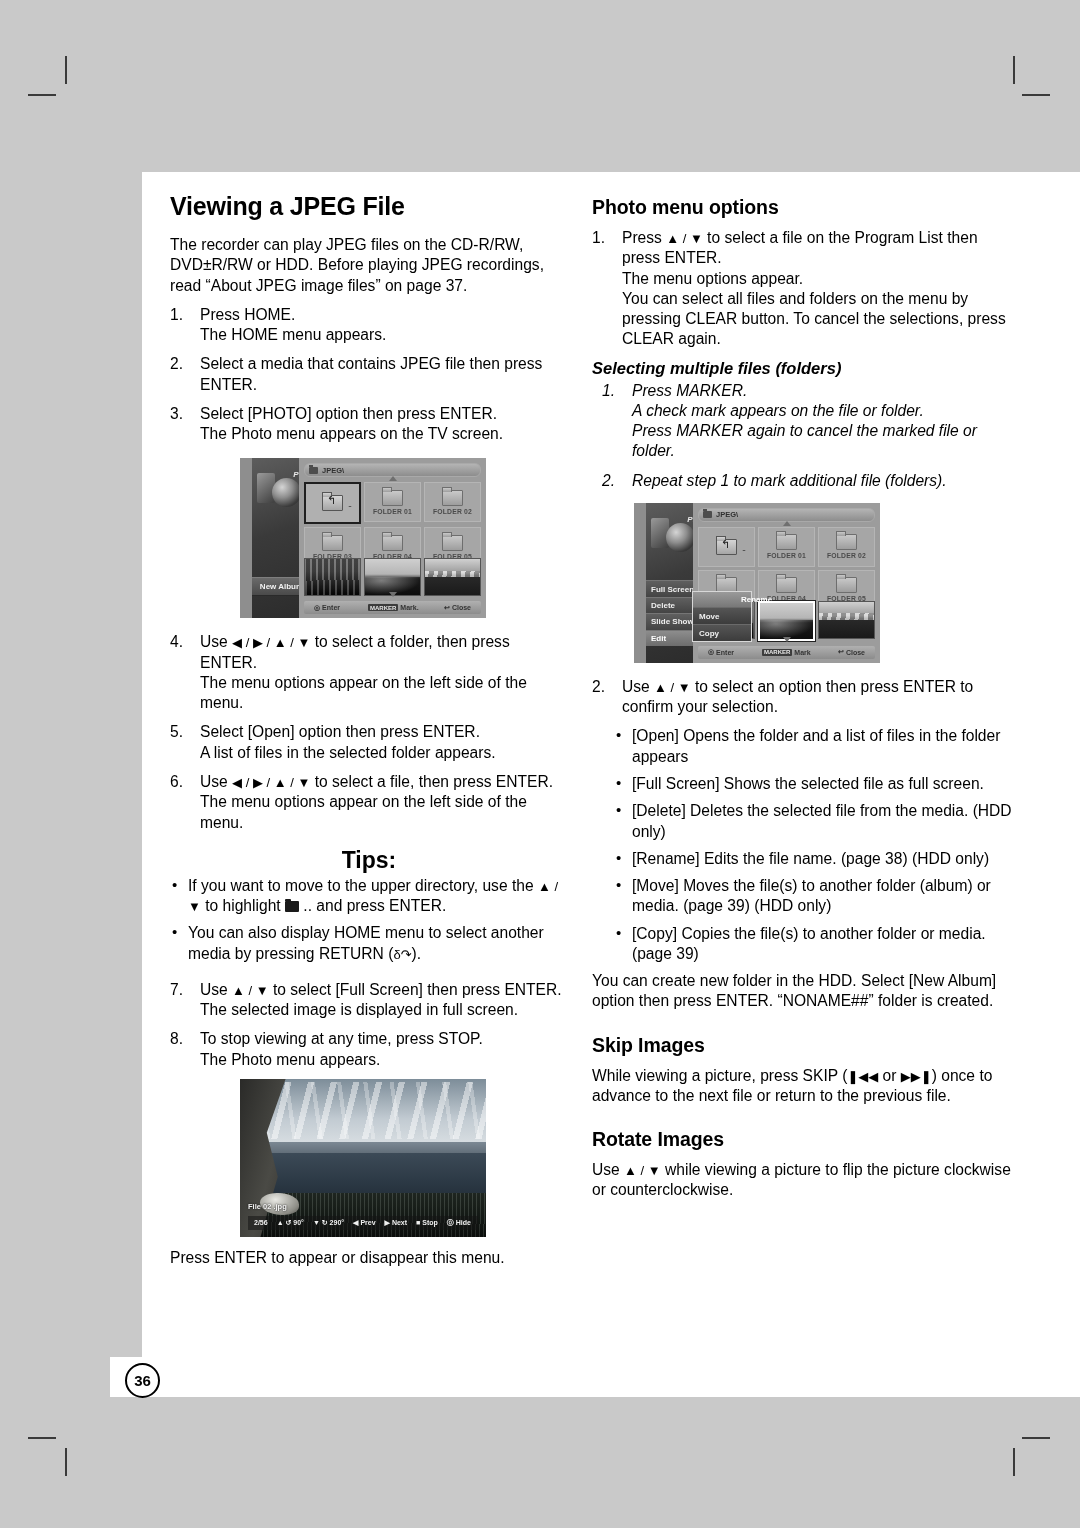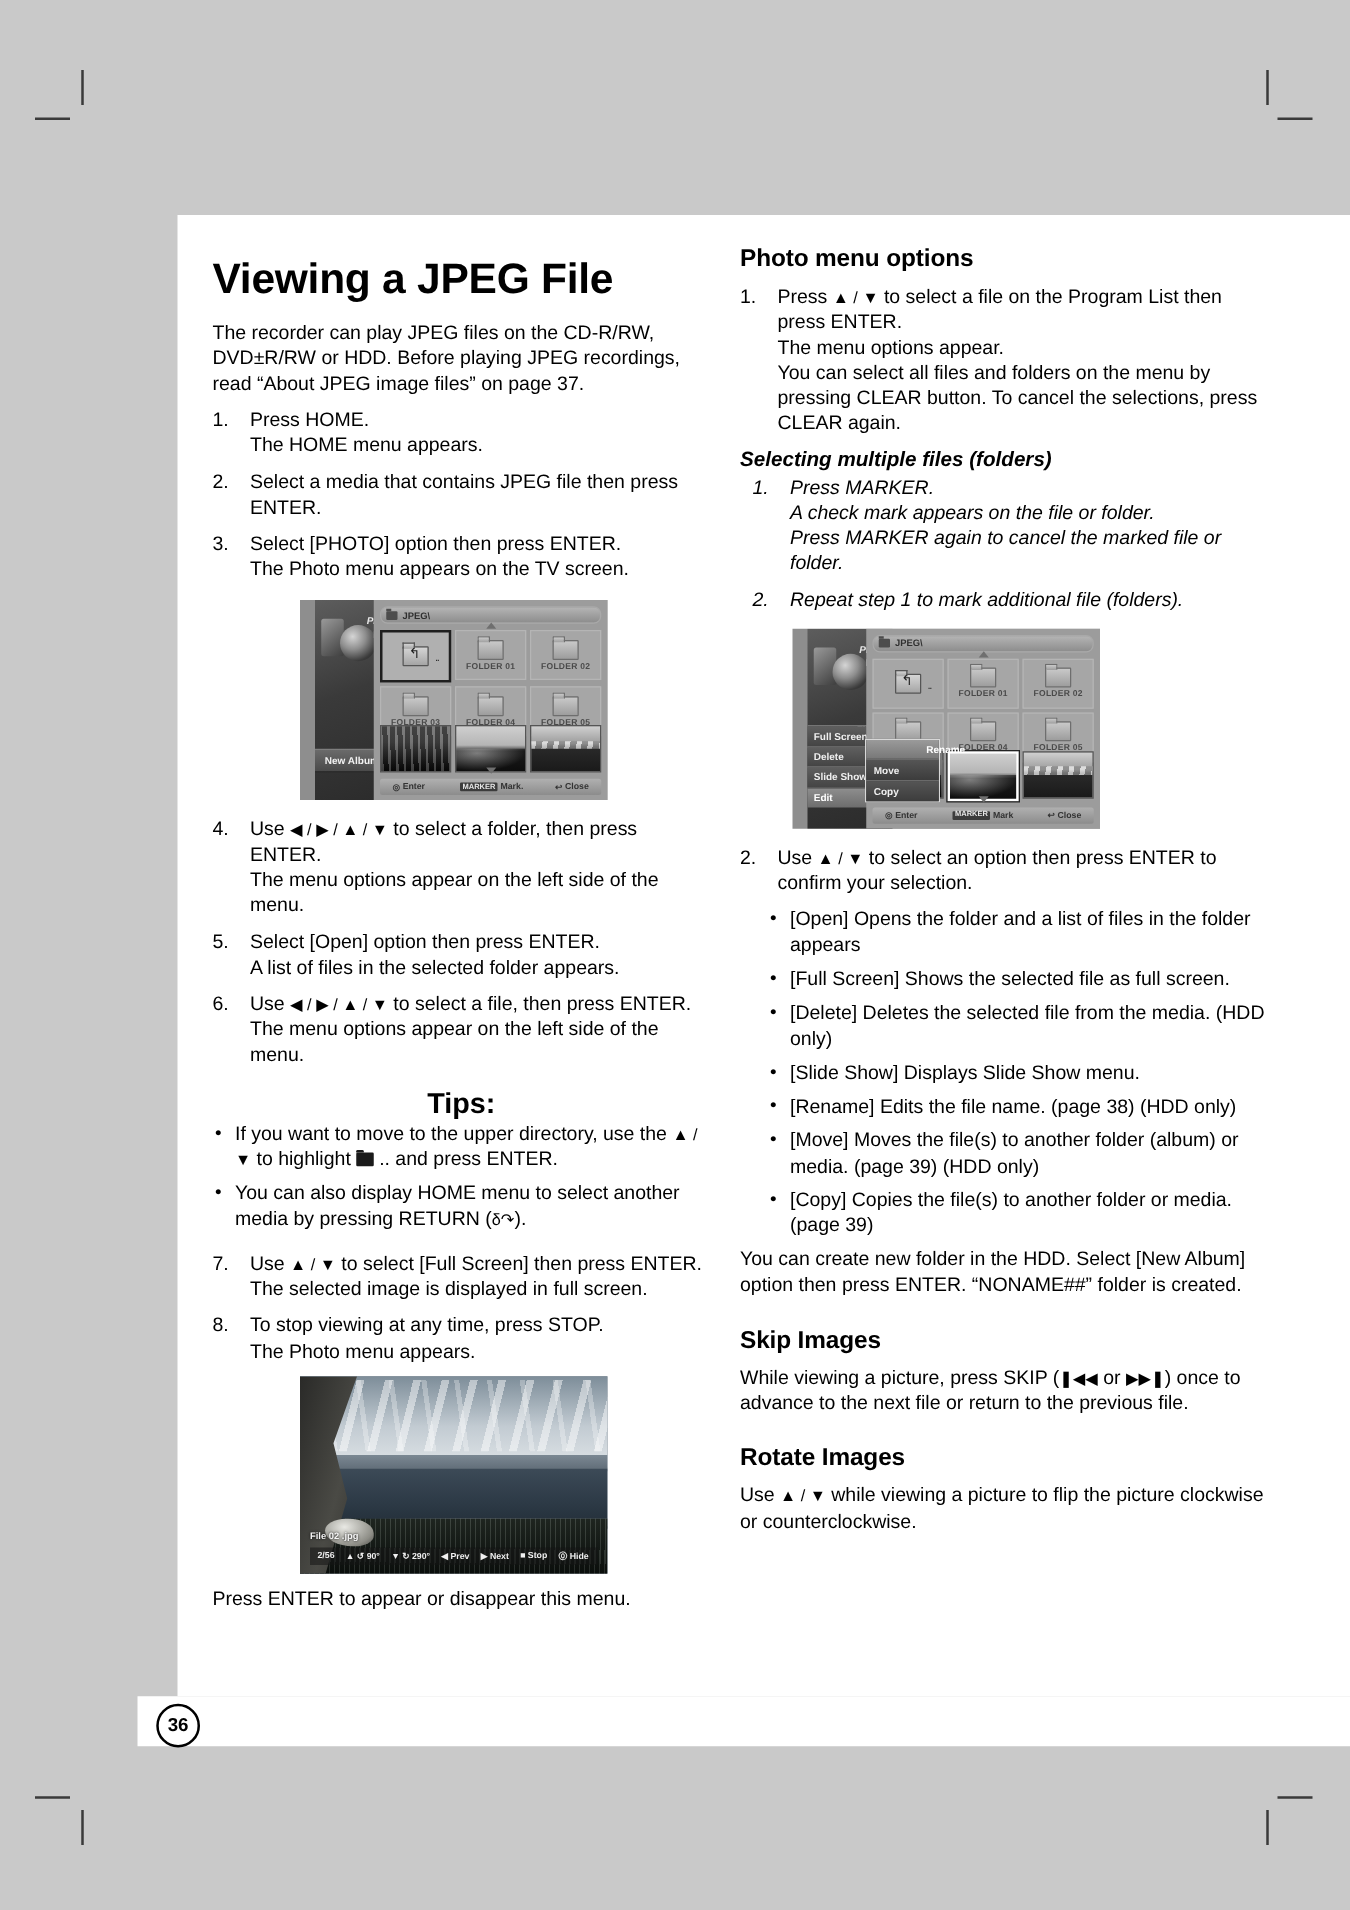--- a/index.html
+++ b/index.html
@@ -59,23 +59,23 @@
   
   .col {
     position: absolute;
     top: 0;
     color: #000;
   }
   .col-left  { left: 28px;  width: 398px; }
   .col-right { left: 450px; width: 420px; }
 
   h1.section {
-    font-size: 34px;
-    font-weight: bold;
-    margin: 32px 0 14px 0;
+    font-size: 25px;
+    font-weight: bold;
+    margin: 20px 0 14px 0;
     letter-spacing: -0.2px;
   }
   h2.section {
     font-size: 19.5px;
     font-weight: bold;
     margin: 22px 0 9px 0;
     letter-spacing: -0.1px;
   }
   h2.section.first { margin-top: 24px; }
   h3.subhead {
@@ -871,21 +871,20 @@
       <li>
         <span class="num">2.</span>
         <span>Use </span><span class="arrow">▲ / ▼</span><span style="white-space:pre-line"> to select an option then press ENTER to confirm your selection.</span>
       </li>
     </ol>
 
     <ul class="bullets narrow">
       <li>[Open] Opens the folder and a list of files in the folder appears</li>
       <li>[Full Screen] Shows the selected file as full screen.</li>
       <li>[Delete] Deletes the selected file from the media. (HDD only)</li>
-      <li>[Slide Show] Displays Slide Show menu.</li>
       <li>[Rename] Edits the file name. (page 38) (HDD only)</li>
       <li>[Move] Moves the file(s) to another folder (album) or media. (page 39) (HDD only)</li>
       <li>[Copy] Copies the file(s) to another folder or media. (page 39)</li>
     </ul>
 
     <p class="body">You can create new folder in the HDD. Select [New Album] option then press ENTER. “NONAME##” folder is created.</p>
 
     <h2 class="section">Skip Images</h2>
     <p class="body"><span>While viewing a picture, press SKIP (</span><span class="arrow">❚◀◀</span><span> or </span><span class="arrow">▶▶❚</span><span>) once to advance to the next file or return to the previous file.</span></p>
 

